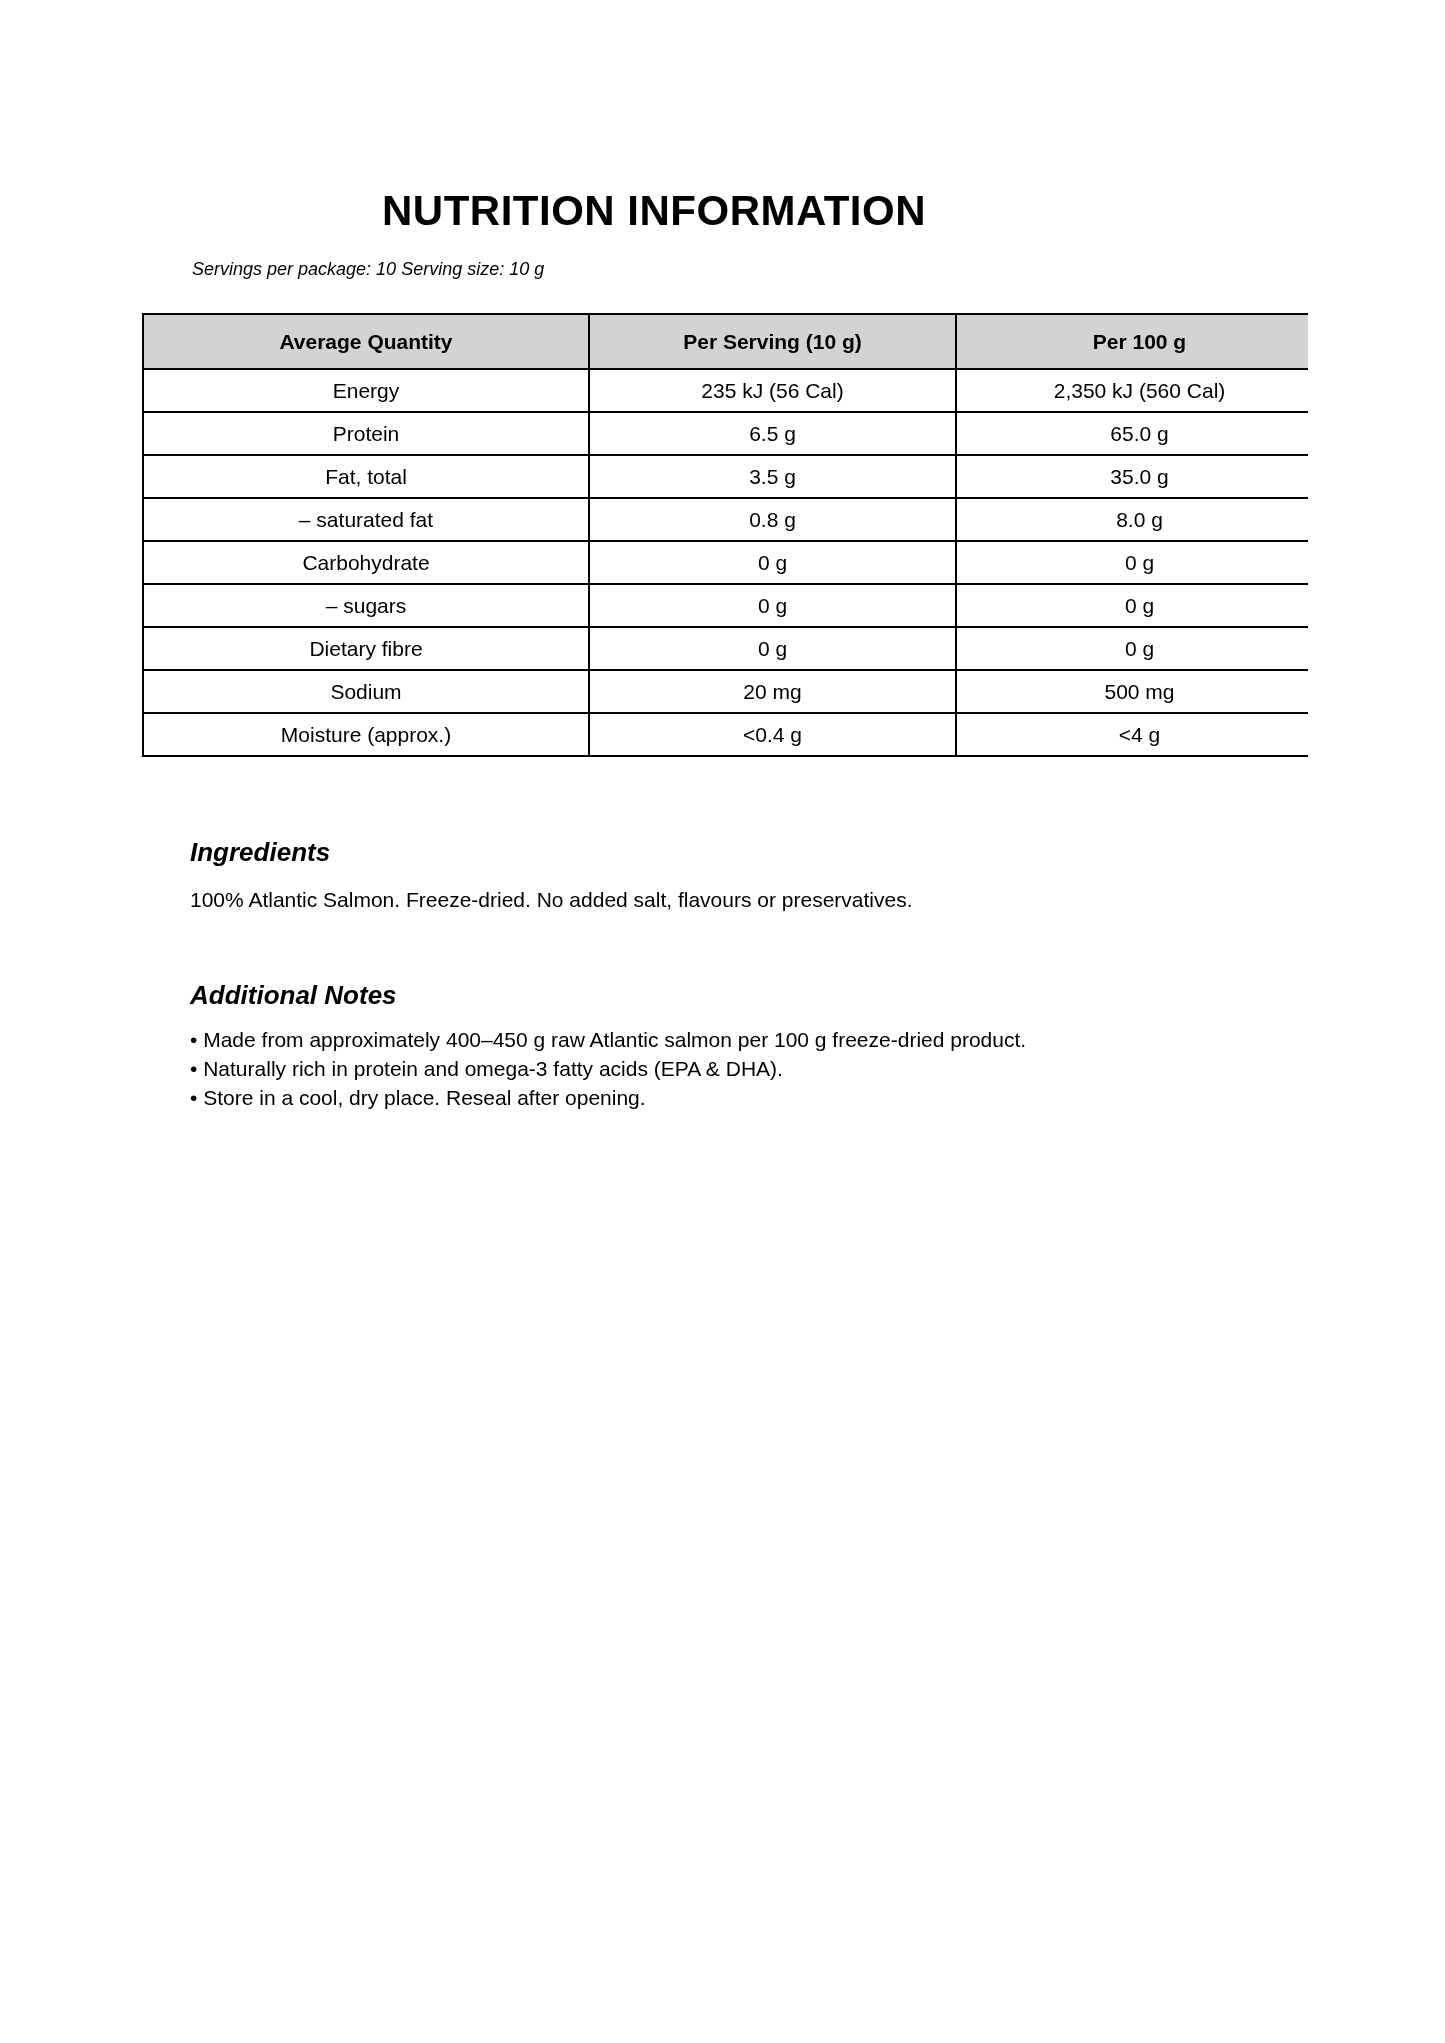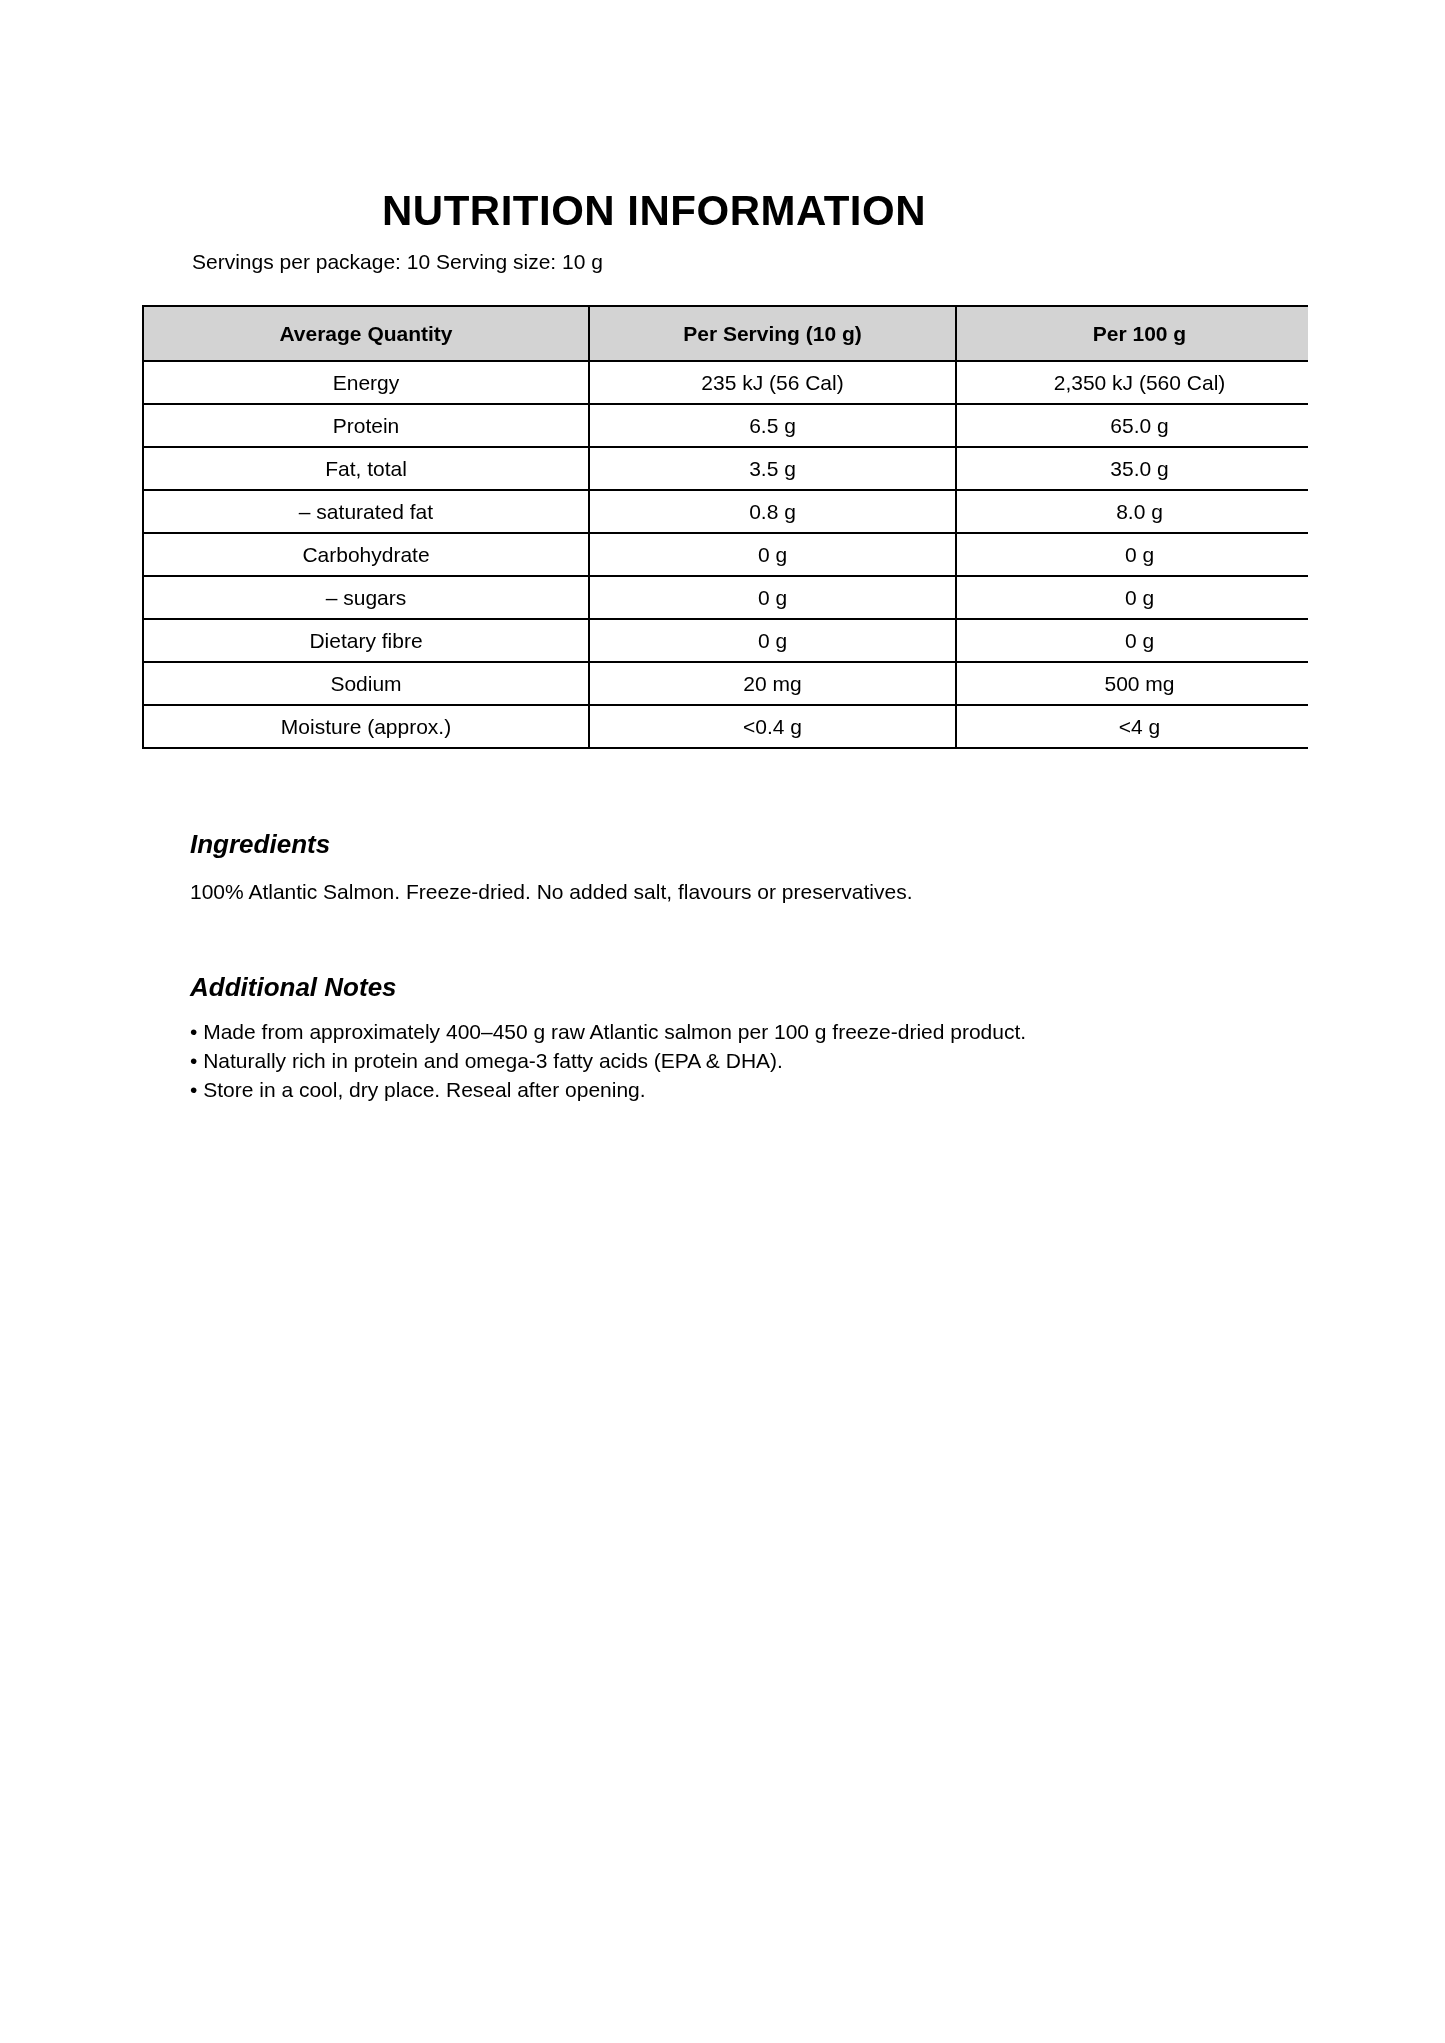--- a/index.html
+++ b/index.html
@@ -20,23 +20,24 @@
   }
   .title {
     margin: 0;
     font-size: 42px;
     line-height: 1;
     font-weight: 700;
     text-align: center;
     letter-spacing: 0.5px;
   }
   .serving-info {
-    margin: 19px 0 0 192px;
-    font-size: 21px;
+    margin: 27px 0 0 192px;
+    font-size: 18px;
     line-height: 21px;
+    font-style: italic;
   }
   table.nutrition {
     border-collapse: collapse;
     margin: 33px 0 0 142px;
     width: 1180px;
     table-layout: fixed;
   }
   table.nutrition th,
   table.nutrition td {
     border: 2px solid #000000;

